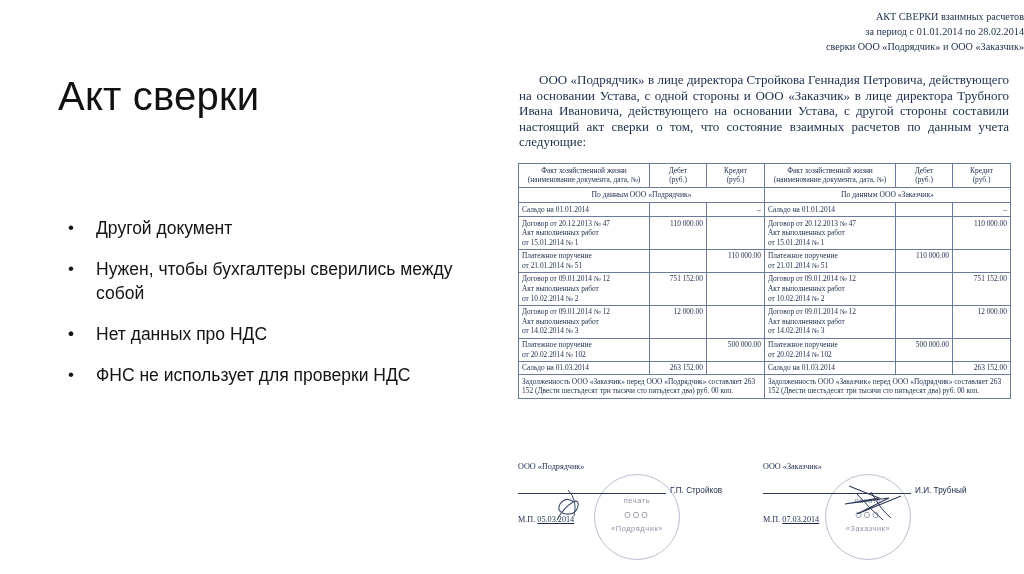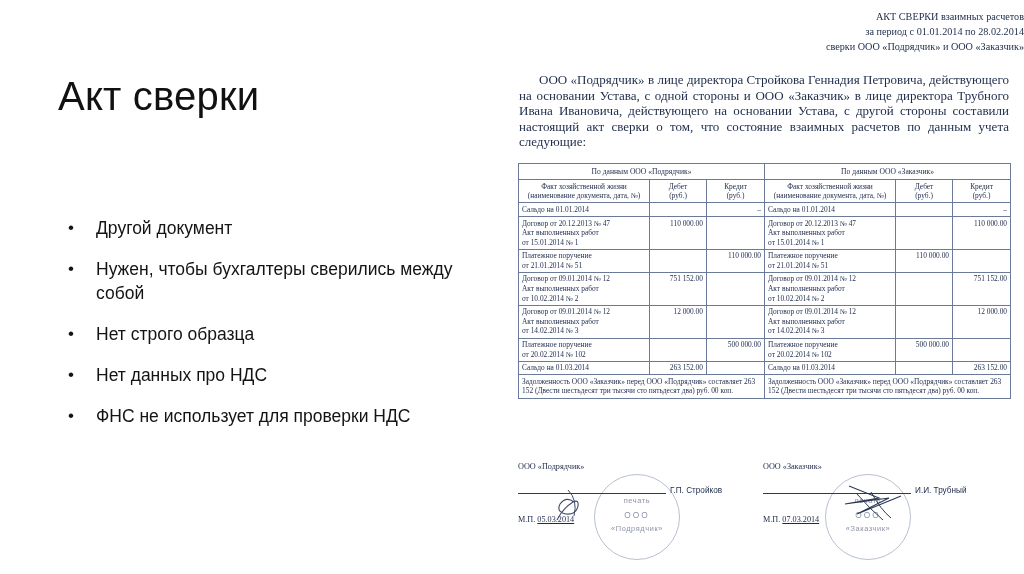--- a/index.html
+++ b/index.html
@@ -221,21 +221,20 @@
     <li>
       <span class="bullet-dot">•</span>
       <span>Другой документ</span>
     </li>
     <li>
       <span class="bullet-dot">•</span>
       <span>Нужен, чтобы бухгалтеры сверились между собой</span>
     </li>
     <li>
       <span class="bullet-dot">•</span>
-      <span>Нет строго образца</span>
     </li>
     <li>
       <span class="bullet-dot">•</span>
       <span>Нет данных про НДС</span>
     </li>
     <li>
       <span class="bullet-dot">•</span>
       <span>ФНС не использует для проверки НДС</span>
     </li>
   </ul>
@@ -253,48 +252,48 @@
     <colgroup>
       <col class="c-desc">
         <col class="c-deb">
         <col class="c-cre">
       <col class="c-desc">
         <col class="c-deb">
         <col class="c-cre">
     </colgroup>
     <thead>
       <tr>
+        <th class="sub">
+          <span>Факт хозяйственной жизни</span><br>
+          <span>(наименование документа, дата, №)</span>
+        </th>
+        <th class="sub">
+          <span>Дебет</span><br>
+          <span>(руб.)</span>
+        </th>
+        <th class="sub">
+          <span>Кредит</span><br>
+          <span>(руб.)</span>
+        </th>
+        <th class="sub">
+          <span>Факт хозяйственной жизни</span><br>
+          <span>(наименование документа, дата, №)</span>
+        </th>
+        <th class="sub">
+          <span>Дебет</span><br>
+          <span>(руб.)</span>
+        </th>
+        <th class="sub">
+          <span>Кредит</span><br>
+          <span>(руб.)</span>
+        </th>
+      </tr>
+      <tr>
         <th class="grp" colspan="3">По данным ООО «Подрядчик»</th>
         <th class="grp" colspan="3">По данным ООО «Заказчик»</th>
-      </tr>
-      <tr>
-        <th class="sub">
-          <span>Факт хозяйственной жизни</span><br>
-          <span>(наименование документа, дата, №)</span>
-        </th>
-        <th class="sub">
-          <span>Дебет</span><br>
-          <span>(руб.)</span>
-        </th>
-        <th class="sub">
-          <span>Кредит</span><br>
-          <span>(руб.)</span>
-        </th>
-        <th class="sub">
-          <span>Факт хозяйственной жизни</span><br>
-          <span>(наименование документа, дата, №)</span>
-        </th>
-        <th class="sub">
-          <span>Дебет</span><br>
-          <span>(руб.)</span>
-        </th>
-        <th class="sub">
-          <span>Кредит</span><br>
-          <span>(руб.)</span>
-        </th>
       </tr>
     </thead>
     <tbody id="recon-tbody">
 
     <tr>
           <td class="desc">Сальдо на 01.01.2014</td>
           <td class="num"></td>
           <td class="num">–</td>
           <td class="desc">Сальдо на 01.01.2014</td>
           <td class="num"></td>

